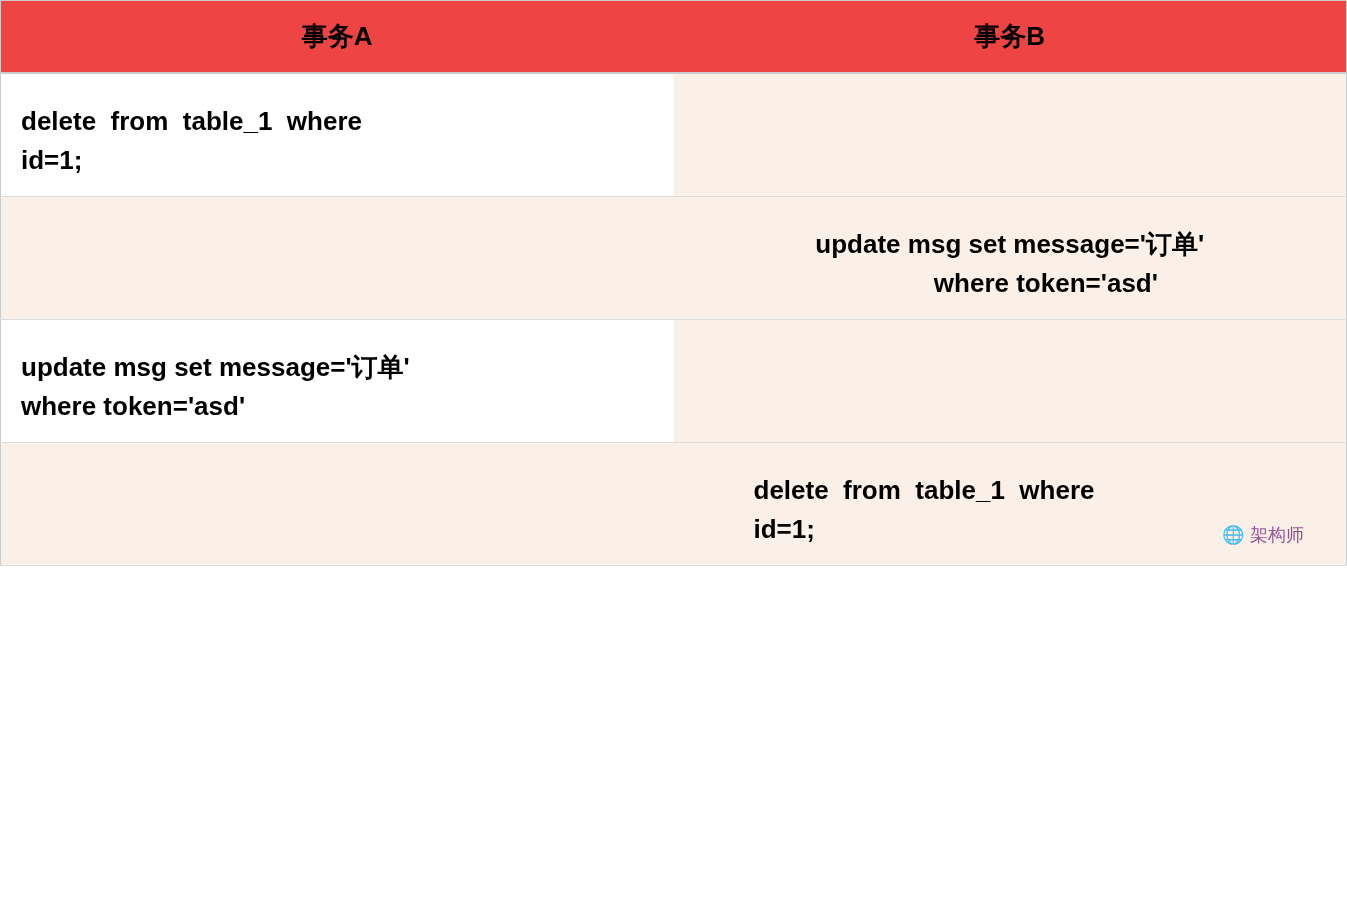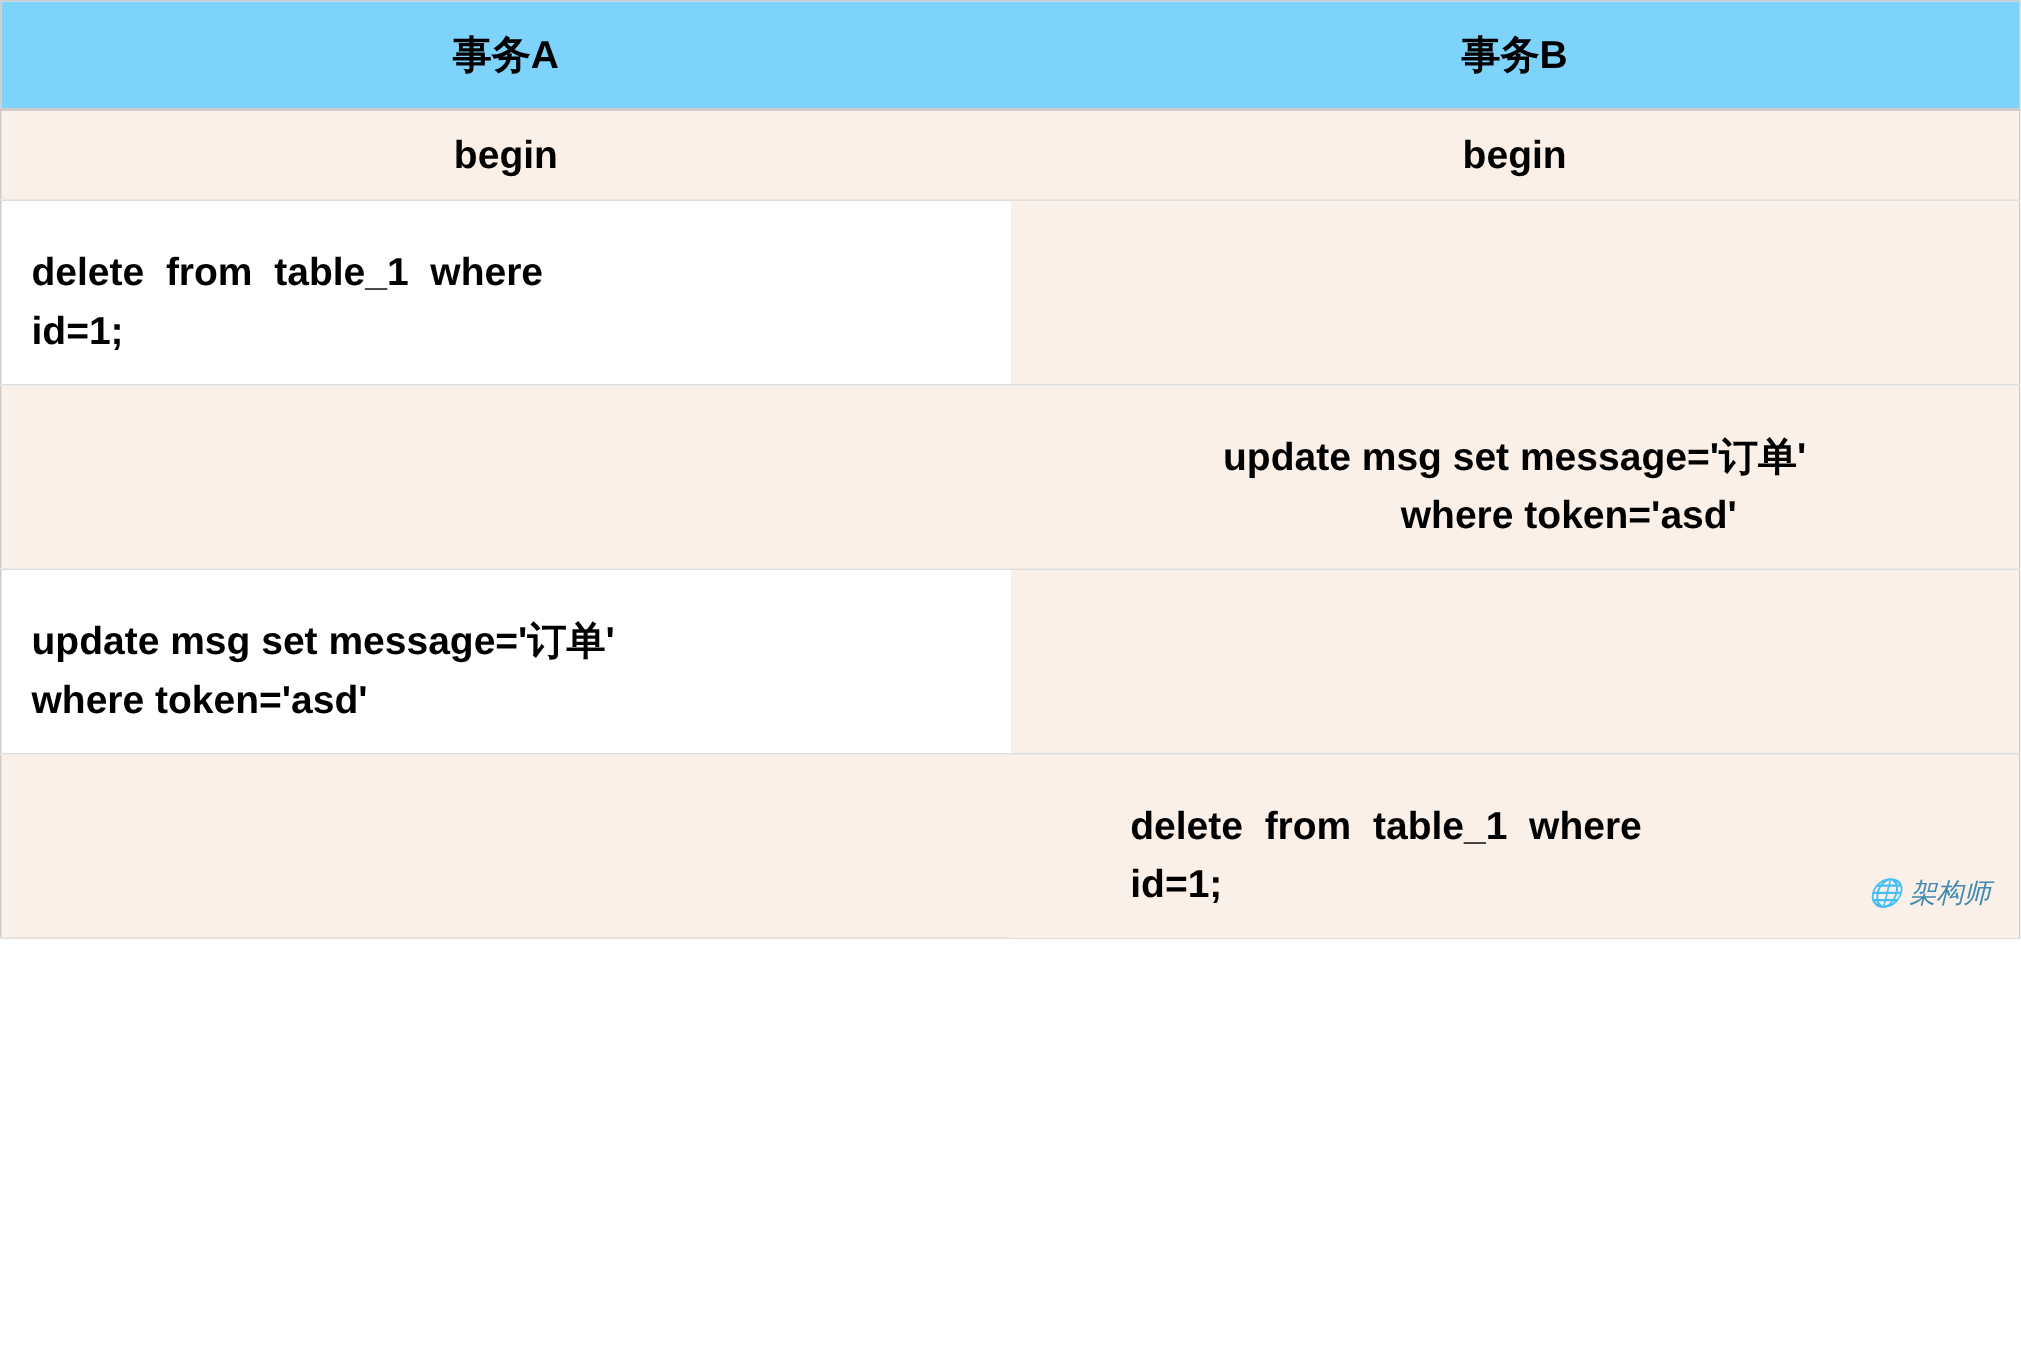--- a/index.html
+++ b/index.html
@@ -21,21 +21,21 @@
       table-layout: fixed;
     }
 
     table {
       width: 100%;
       border-collapse: collapse;
       border: 1px solid #ccc;
     }
 
     .header-row th {
-      background-color: #7dd3fc;
+      background-color: #ef4444;
       text-align: center;
       padding: 18px 10px;
       font-size: 26px;
       font-weight: bold;
       color: #000;
       border-bottom: 2px solid #ccc;
     }
 
     .begin-row td {
       background-color: #faf0e8;
@@ -110,24 +110,20 @@
     <col style="width: 50%">
   </colgroup>
   <thead>
     <tr class="header-row">
       <th>事务A</th>
       <th>事务B</th>
     </tr>
   </thead>
   <tbody>
 
-    <tr class="begin-row">
-      <td>begin</td>
-      <td>begin</td>
-    </tr>
 
     <tr class="content-row">
       <td class="col-a">
         <span class="sql-text">delete  from  table_1  where
 id=1;</span>
       </td>
       <td class="col-b"></td>
     </tr>
 
     <tr class="content-row row-b-content">
@@ -144,19 +140,19 @@
 where token='asd'</span>
       </td>
       <td class="col-b"></td>
     </tr>
 
     <tr class="content-row row-b-delete">
       <td class="col-a" style="background-color:#faf0e8;"></td>
       <td class="col-b" style="background-color:#faf0e8; text-align:left; padding-left:80px; position:relative;">
         <span class="sql-text">delete  from  table_1  where
 id=1;</span>
-        <span class="watermark-text" style="position:absolute; bottom:18px; right:19px; font-size:18px; color:#0369a1; opacity:0.75;font-style:italic;">
+        <span class="watermark-text" style="position:absolute; bottom:18px; right:42px; font-size:18px; color:#701a75; opacity:0.75;">
           🌐 <span>架构师</span>
         </span>
       </td>
     </tr>
   </tbody>
 </table>
 
 </body></html>

